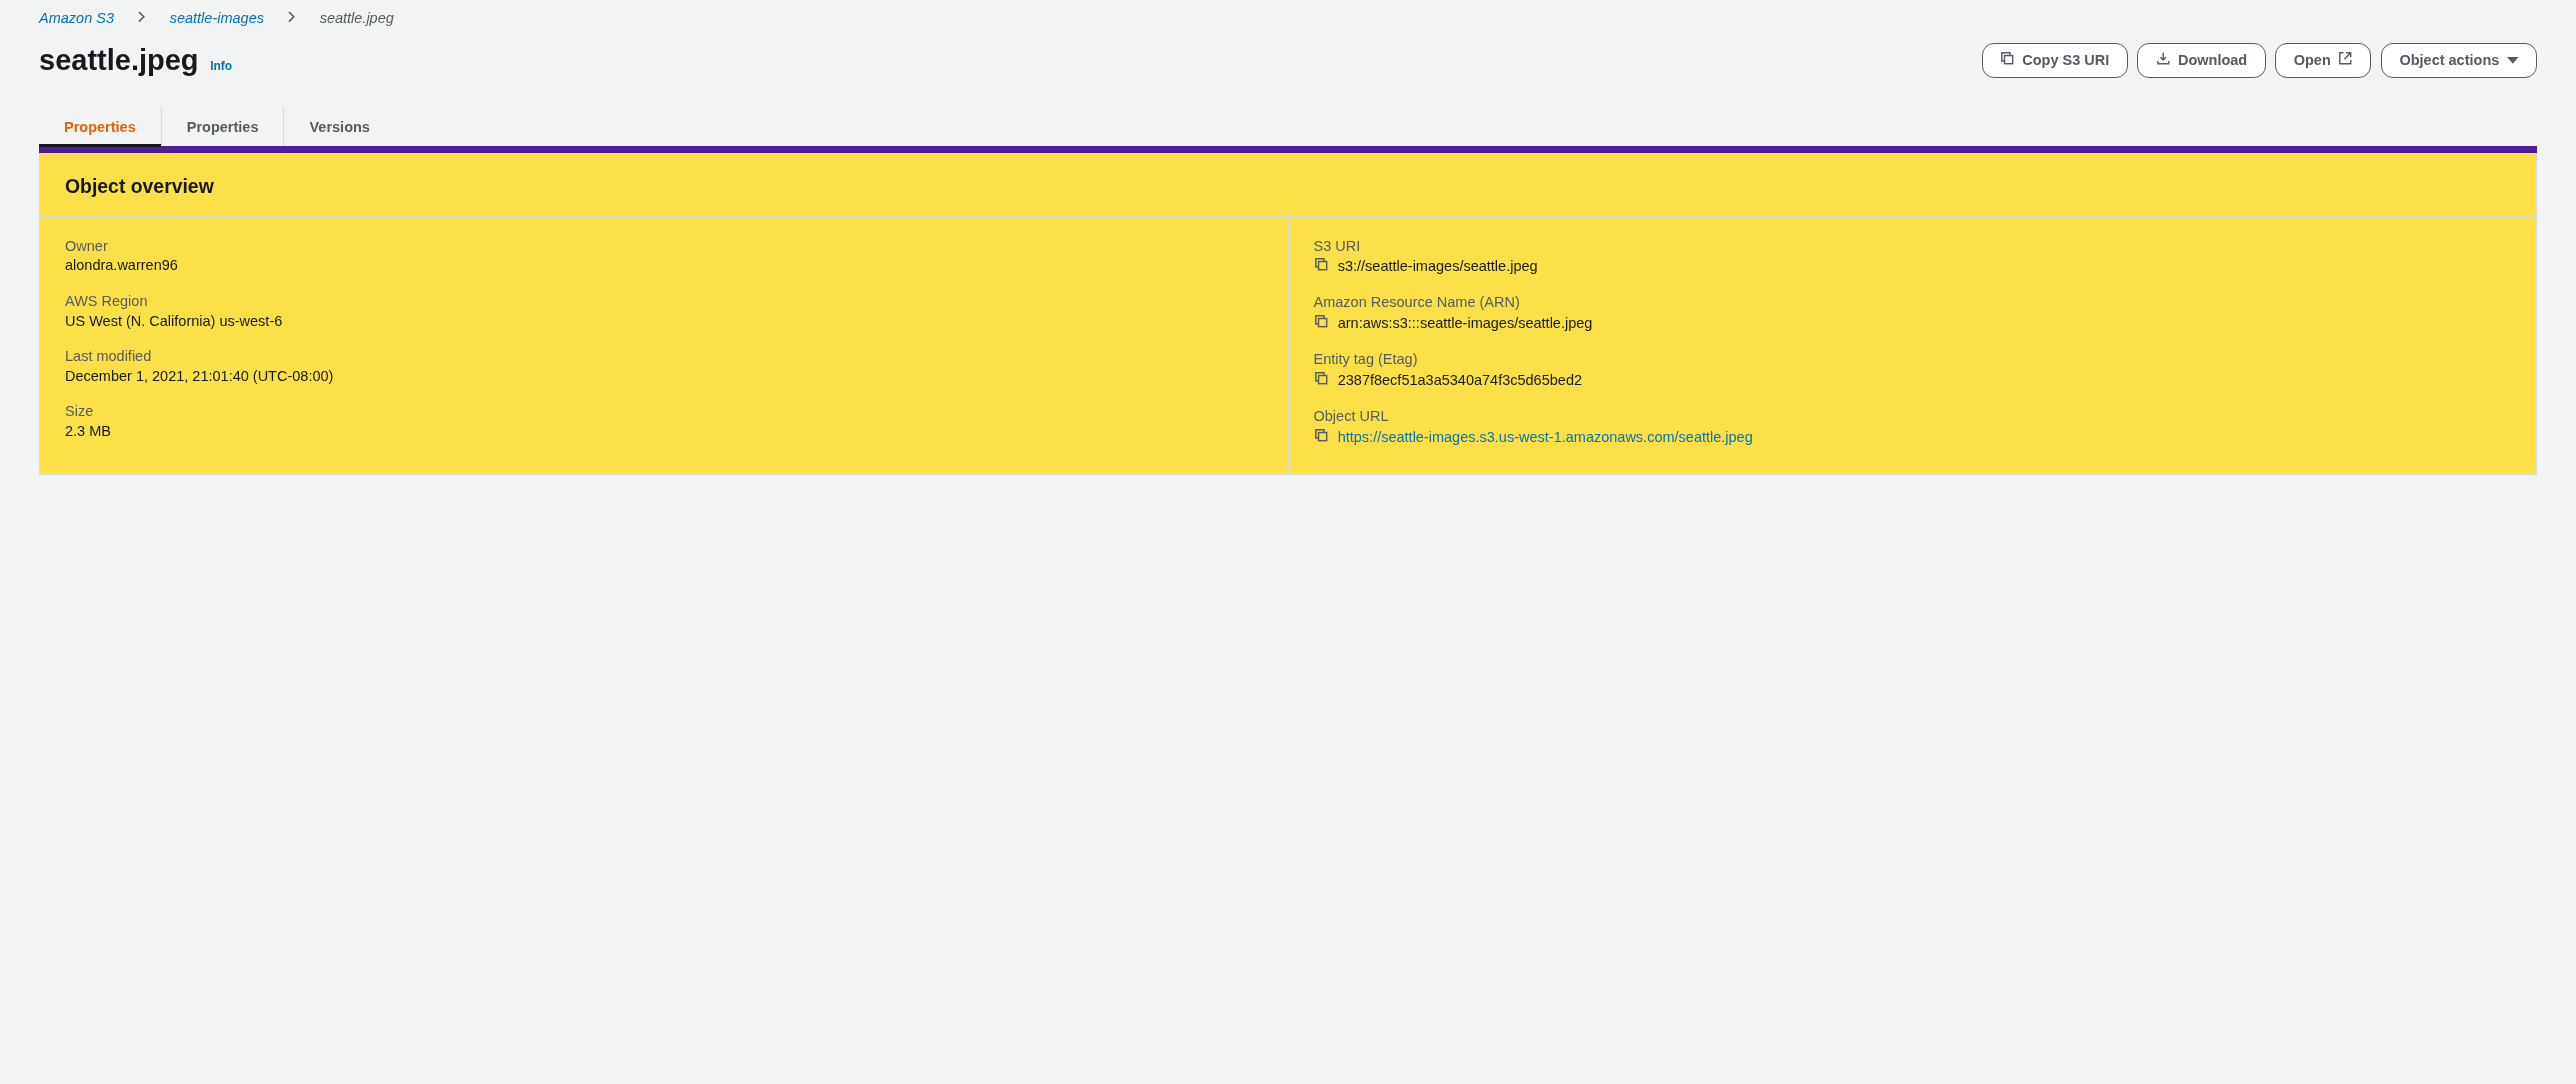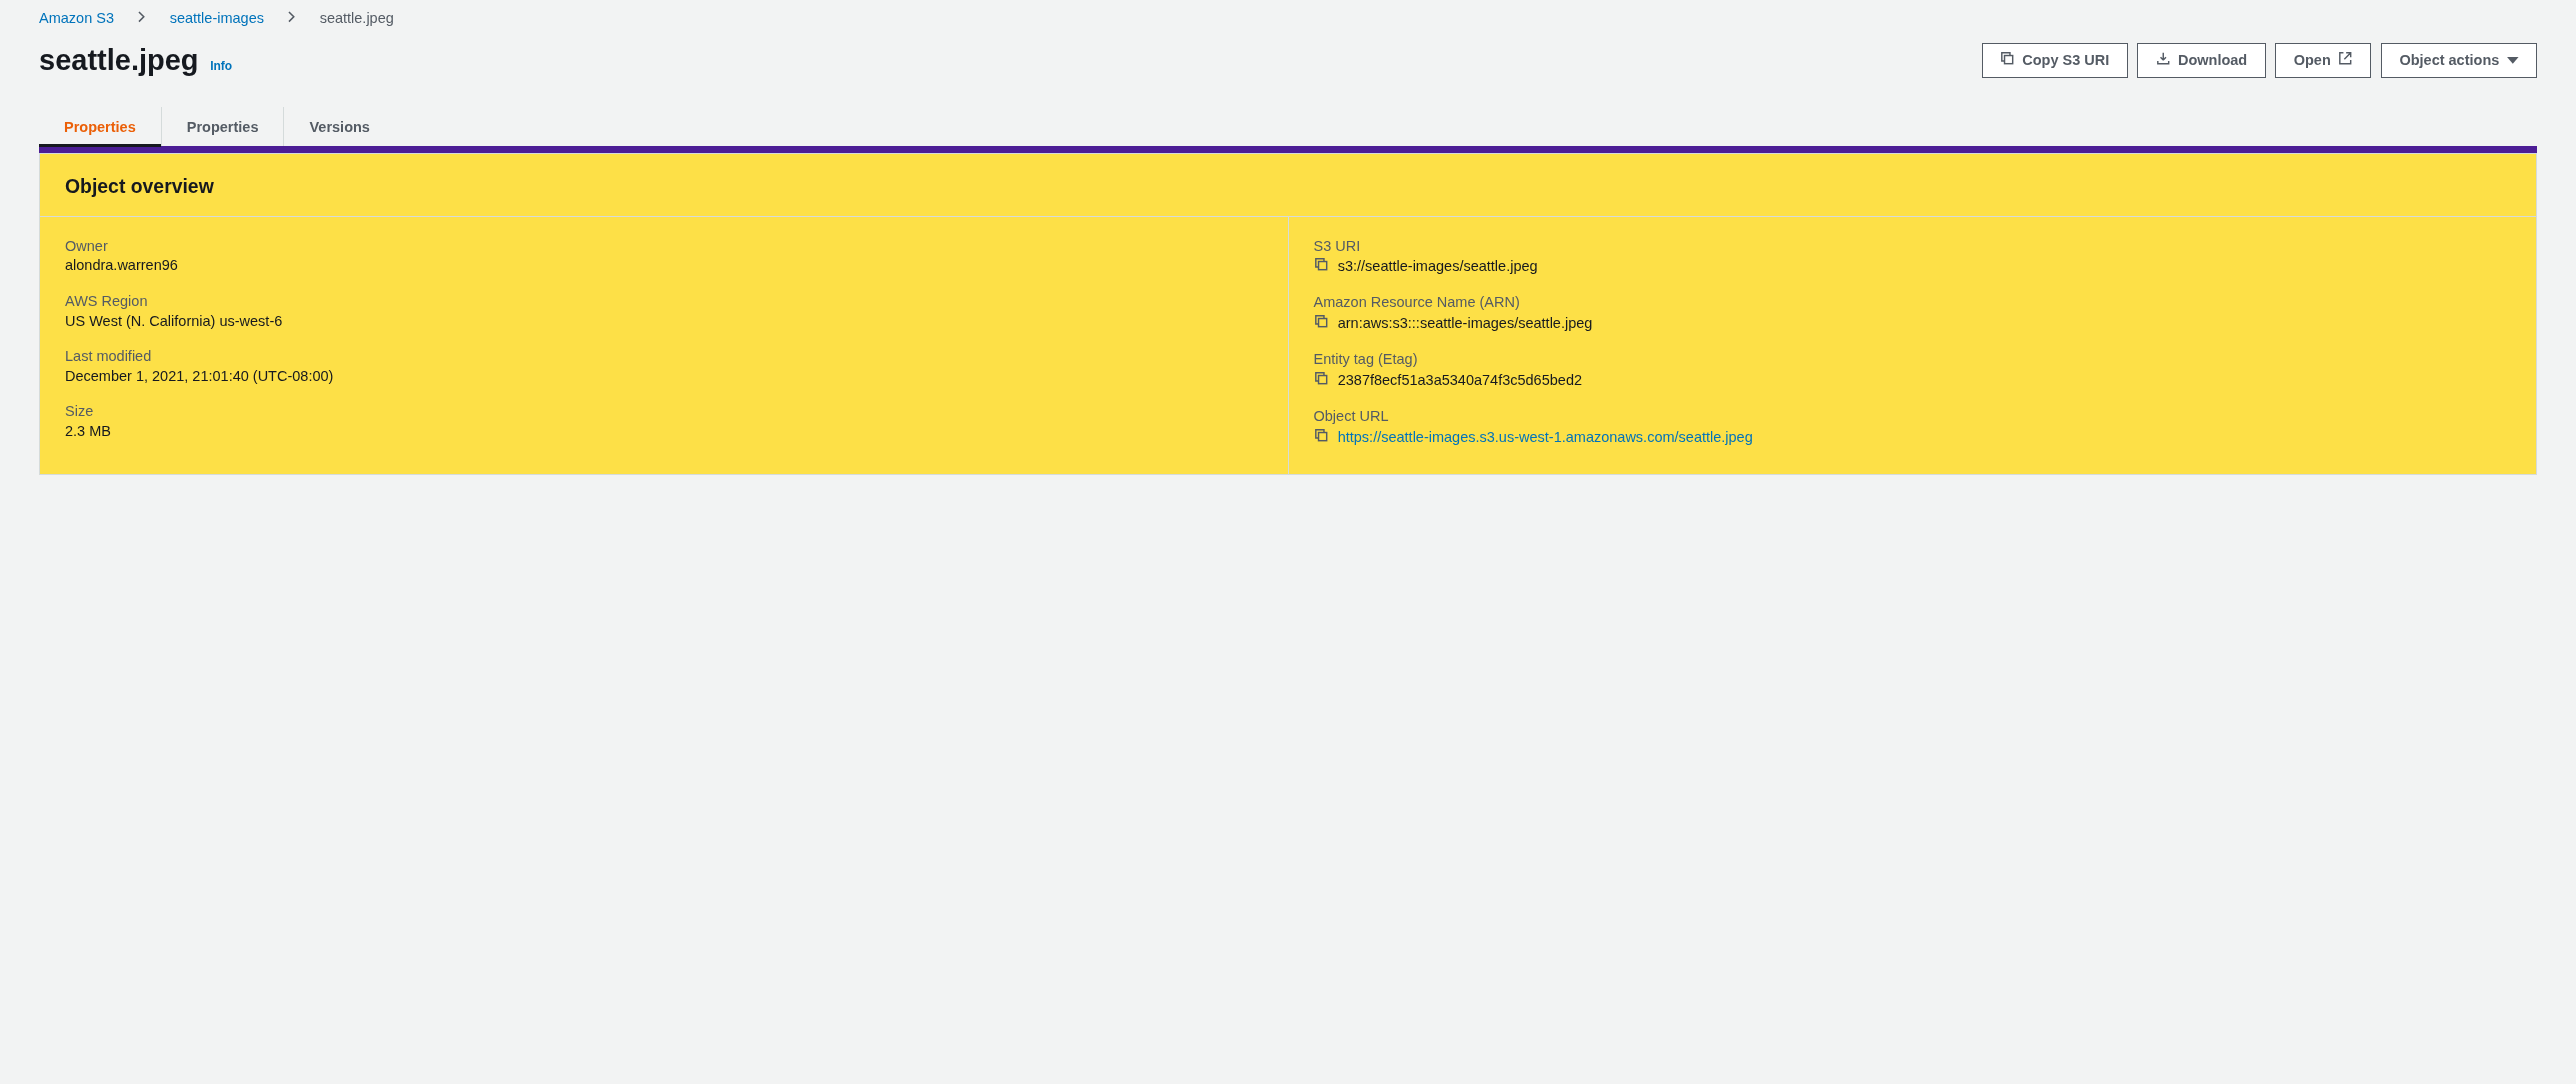--- a/index.html
+++ b/index.html
@@ -10,20 +10,21 @@
       font-size: 13.6px;
       padding: 0 39px 39px 39px;
     }
     
     .breadcrumb {
       display: flex;
       align-items: flex-start;
       gap: 24px;
       padding: 9.7px 0 17.4px 0;
       font-size: 14.5px;
+      font-style: italic;
     }
     .breadcrumb a { color: #0073bb; text-decoration: none; }
     .breadcrumb .sep { color: #545b64; }
     .breadcrumb .current { color: #545b64; }
     
     .header-row {
       display: flex;
       justify-content: space-between;
       align-items: center;
       padding-bottom: 29px;
@@ -32,21 +33,21 @@
     .title { font-size: 29px; font-weight: 700; color: #16191f; }
     .info-link { color: #0073bb; font-size: 12px; font-weight: 700; cursor: pointer; }
     .actions { display: flex; gap: 9.7px; }
     .btn {
       display: inline-flex;
       align-items: center;
       gap: 7.7px;
       padding: 6.8px 17.4px;
       background: #fff;
       border: 1px solid #545b64;
-      border-radius: 0;
+      border-radius: 12px;
       font-size: 14.5px;
       font-weight: 700;
       color: #545b64;
       cursor: pointer;
       line-height: 1.3;
     }
     .btn svg { flex-shrink: 0; }
     
     .tabs {
       display: flex;

